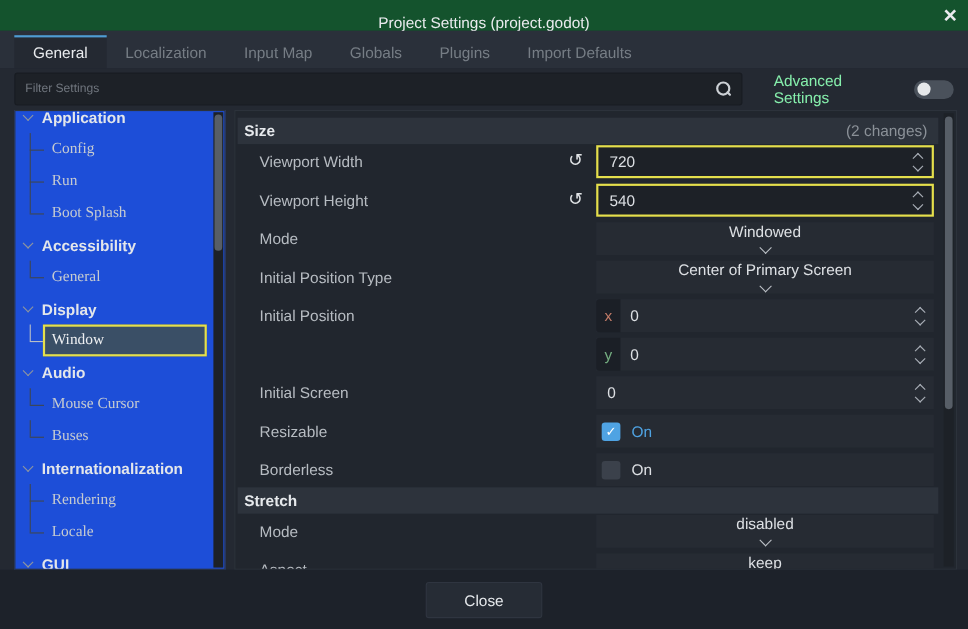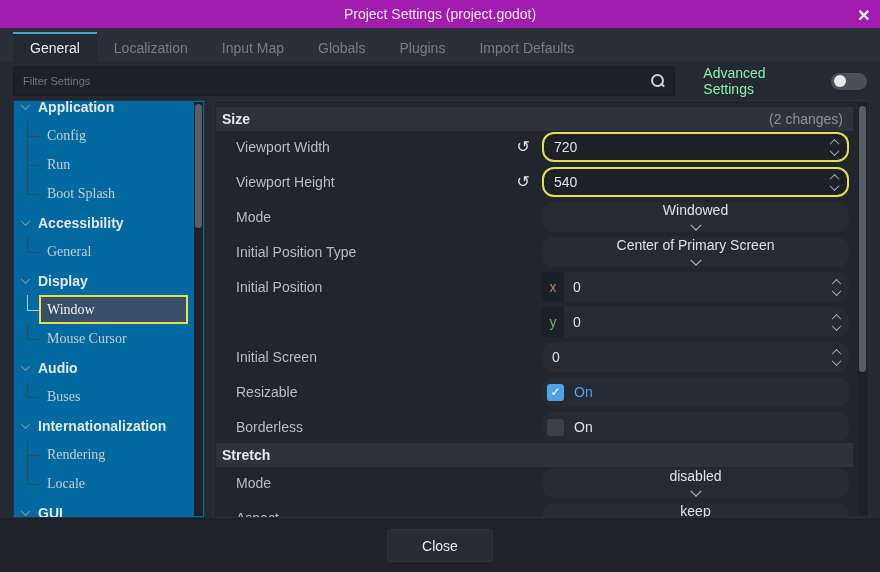--- a/index.html
+++ b/index.html
@@ -1,22 +1,22 @@
 <!DOCTYPE html>
 <html><head>
 <meta charset="utf-8">
 <style>
   * { margin:0; padding:0; box-sizing:border-box; }
   html,body { background:#14171c; }
   body { font-family:"Liberation Sans", sans-serif; font-size:14px; }
   .dialog { position:relative; width:880px; height:572px; background:#242932; overflow:hidden; }
 
   
-  .titlebar { position:absolute; top:0; left:0; right:0; height:28px; background:#a21caf;
-              display:flex; align-items:center; justify-content:center; }
+  .titlebar { position:absolute; top:0; left:0; right:0; height:28px; background:#14532d;
+              display:flex; align-items:flex-end; justify-content:center; }
   .titlebar .title { color:#e9ebee; font-size:14px; }
   .titlebar .close-x { position:absolute; right:10px; top:0; height:28px; display:flex; align-items:center;
                        color:#e9ebee; font-size:21px; font-weight:bold; cursor:pointer; line-height:1; }
 
   
   .tabbar { position:absolute; top:28px; left:0; right:0; height:34px; background:#2a303a;
             display:flex; align-items:flex-end; padding-left:13px; }
   .tab { height:30px; padding:0 17px; display:flex; align-items:center; color:#767d85;
          border-top:2px solid transparent; cursor:pointer; }
   .tab.active { background:#242932; color:#e9ebee; border-top-color:#4f9cd3; }
@@ -34,21 +34,21 @@
                  border:2px solid #cdd1d6; border-radius:50%; }
   .mag::after { content:""; position:absolute; left:11px; top:11px; width:5px; height:2px;
                 background:#cdd1d6; transform:rotate(45deg); border-radius:1px; }
   .adv-label { margin-left:28px; color:#86efac; }
   .toggle { margin-left:12px; width:36px; height:17px; background:#4a515b; border-radius:9px;
             position:relative; cursor:pointer; }
   .toggle .knob { position:absolute; left:3px; top:2.5px; width:12px; height:12px; background:#e6e8ea; border-radius:50%; }
 
   
   .sidebar { position:absolute; left:13px; top:100px; width:192px; height:418px;
-             background:#0369a1; border:1px solid #2c323b; overflow:hidden; }
+             background:#1d4ed8; border:1px solid #2c323b; overflow:hidden; }
   .tree { margin-top:-9px; }
   .tree-item { position:relative; height:29px; display:flex; align-items:center; color:#c6cbd0; cursor:pointer; }
   .tree-item.category { padding-left:8px; font-weight:bold; color:#e3e6ea; }
   .tree-item.child { padding-left:33px;font-family:Liberation Serif, serif; }
   .tchev { width:7px; height:7px; border-right:1.6px solid #8f969e; border-bottom:1.6px solid #8f969e;
            transform:rotate(45deg) translate(-1px,-1px); margin-right:9px; flex:0 0 auto; }
   .conn { position:absolute; left:13px; top:0; bottom:0; width:14px; }
   .conn::before { content:""; position:absolute; left:0; top:0; height:100%; border-left:1px solid #3f4650; }
   .conn.last::before { height:50%; }
   .conn::after { content:""; position:absolute; left:0; top:50%; width:13px; border-top:1px solid #3f4650; }
@@ -63,21 +63,21 @@
   
   .main { position:absolute; left:213px; top:100px; width:657px; height:418px;
           background:#21262e; border:1px solid #2c323b; overflow:hidden; padding:6px 0 0 2px; }
   .sec-header { height:24px; background:#2d333c; display:flex; align-items:center; justify-content:space-between;
                 padding:0 10px 0 6px; margin:0 16px 1px 0; font-weight:bold; color:#e6e9ec; }
   .sec-badge { font-weight:normal; color:#8b9198; }
   .row { height:30px; margin:0 20px 5px 0; display:flex; align-items:center; }
   .row.tight { margin-bottom:1px; }
   .row-label { flex:1; padding-left:20px; color:#b7bcc2; white-space:nowrap; overflow:hidden; }
   .revert { margin-right:12px; color:#e0e3e6; font-size:16px; cursor:pointer; line-height:1; }
-  .editor { width:307px; height:30px; background:#262b33; border-radius:12px;
+  .editor { width:307px; height:30px; background:#262b33; border-radius:0;
             display:flex; align-items:center; color:#dde0e4; cursor:pointer; }
   .editor.spin { padding:0 9px 0 10px; }
   .editor.spin.changed { background:#1d2127; border:2px solid #e5df4c; }
   .editor.drop { padding:0 10px;flex-direction:column; }
   .spacer { flex:1; }
   .spin-arrows { display:flex; flex-direction:column; gap:3px; align-items:center; }
   .sa { width:7px; height:7px; border-right:1.6px solid #a8aeb6; border-bottom:1.6px solid #a8aeb6; }
   .sa.up { transform:rotate(-135deg) translate(-1px,-1px); }
   .sa.dn { transform:rotate(45deg) translate(-1px,-1px); }
   .dchev { width:8px; height:8px; border-right:1.7px solid #bcc1c7; border-bottom:1.7px solid #bcc1c7;
@@ -159,27 +159,27 @@
           <span>General</span>
         </div>
       <div class="tree-item category">
           <span class="tchev"></span>
           <span>Display</span>
         </div>
       <div class="tree-item child selected">
           <span class="conn last bright"></span>
           <span class="sel-box">Window</span>
         </div>
+      <div class="tree-item category">
+          <span class="tchev"></span>
+          <span>Audio</span>
+        </div>
       <div class="tree-item child">
           <span class="conn last"></span>
           <span>Mouse Cursor</span>
-        </div>
-      <div class="tree-item category">
-          <span class="tchev"></span>
-          <span>Audio</span>
         </div>
       <div class="tree-item child">
           <span class="conn last"></span>
           <span>Buses</span>
         </div>
       <div class="tree-item category">
           <span class="tchev"></span>
           <span>Internationalization</span>
         </div>
       <div class="tree-item child">

